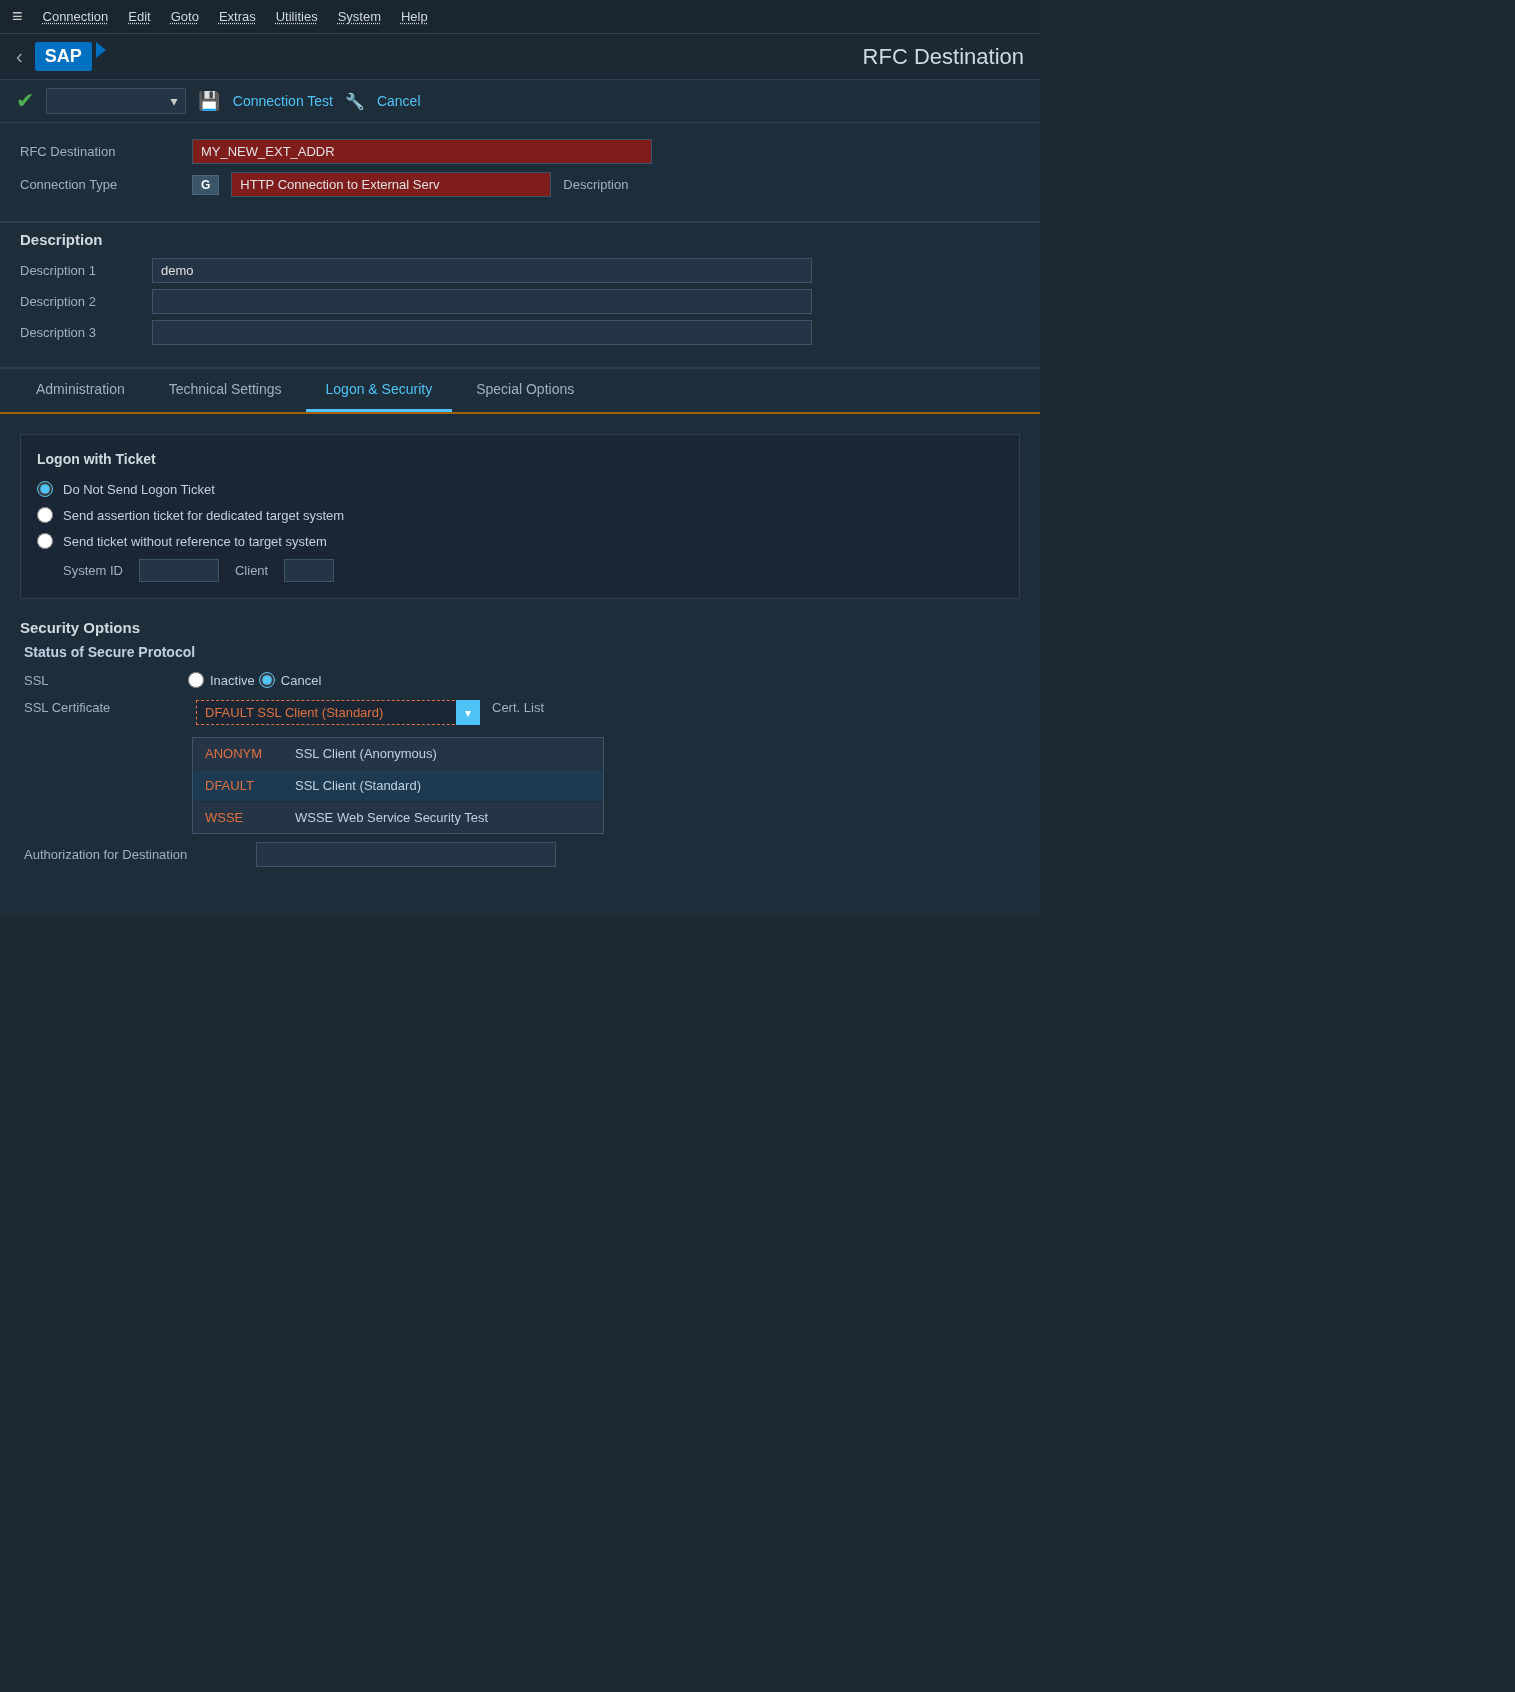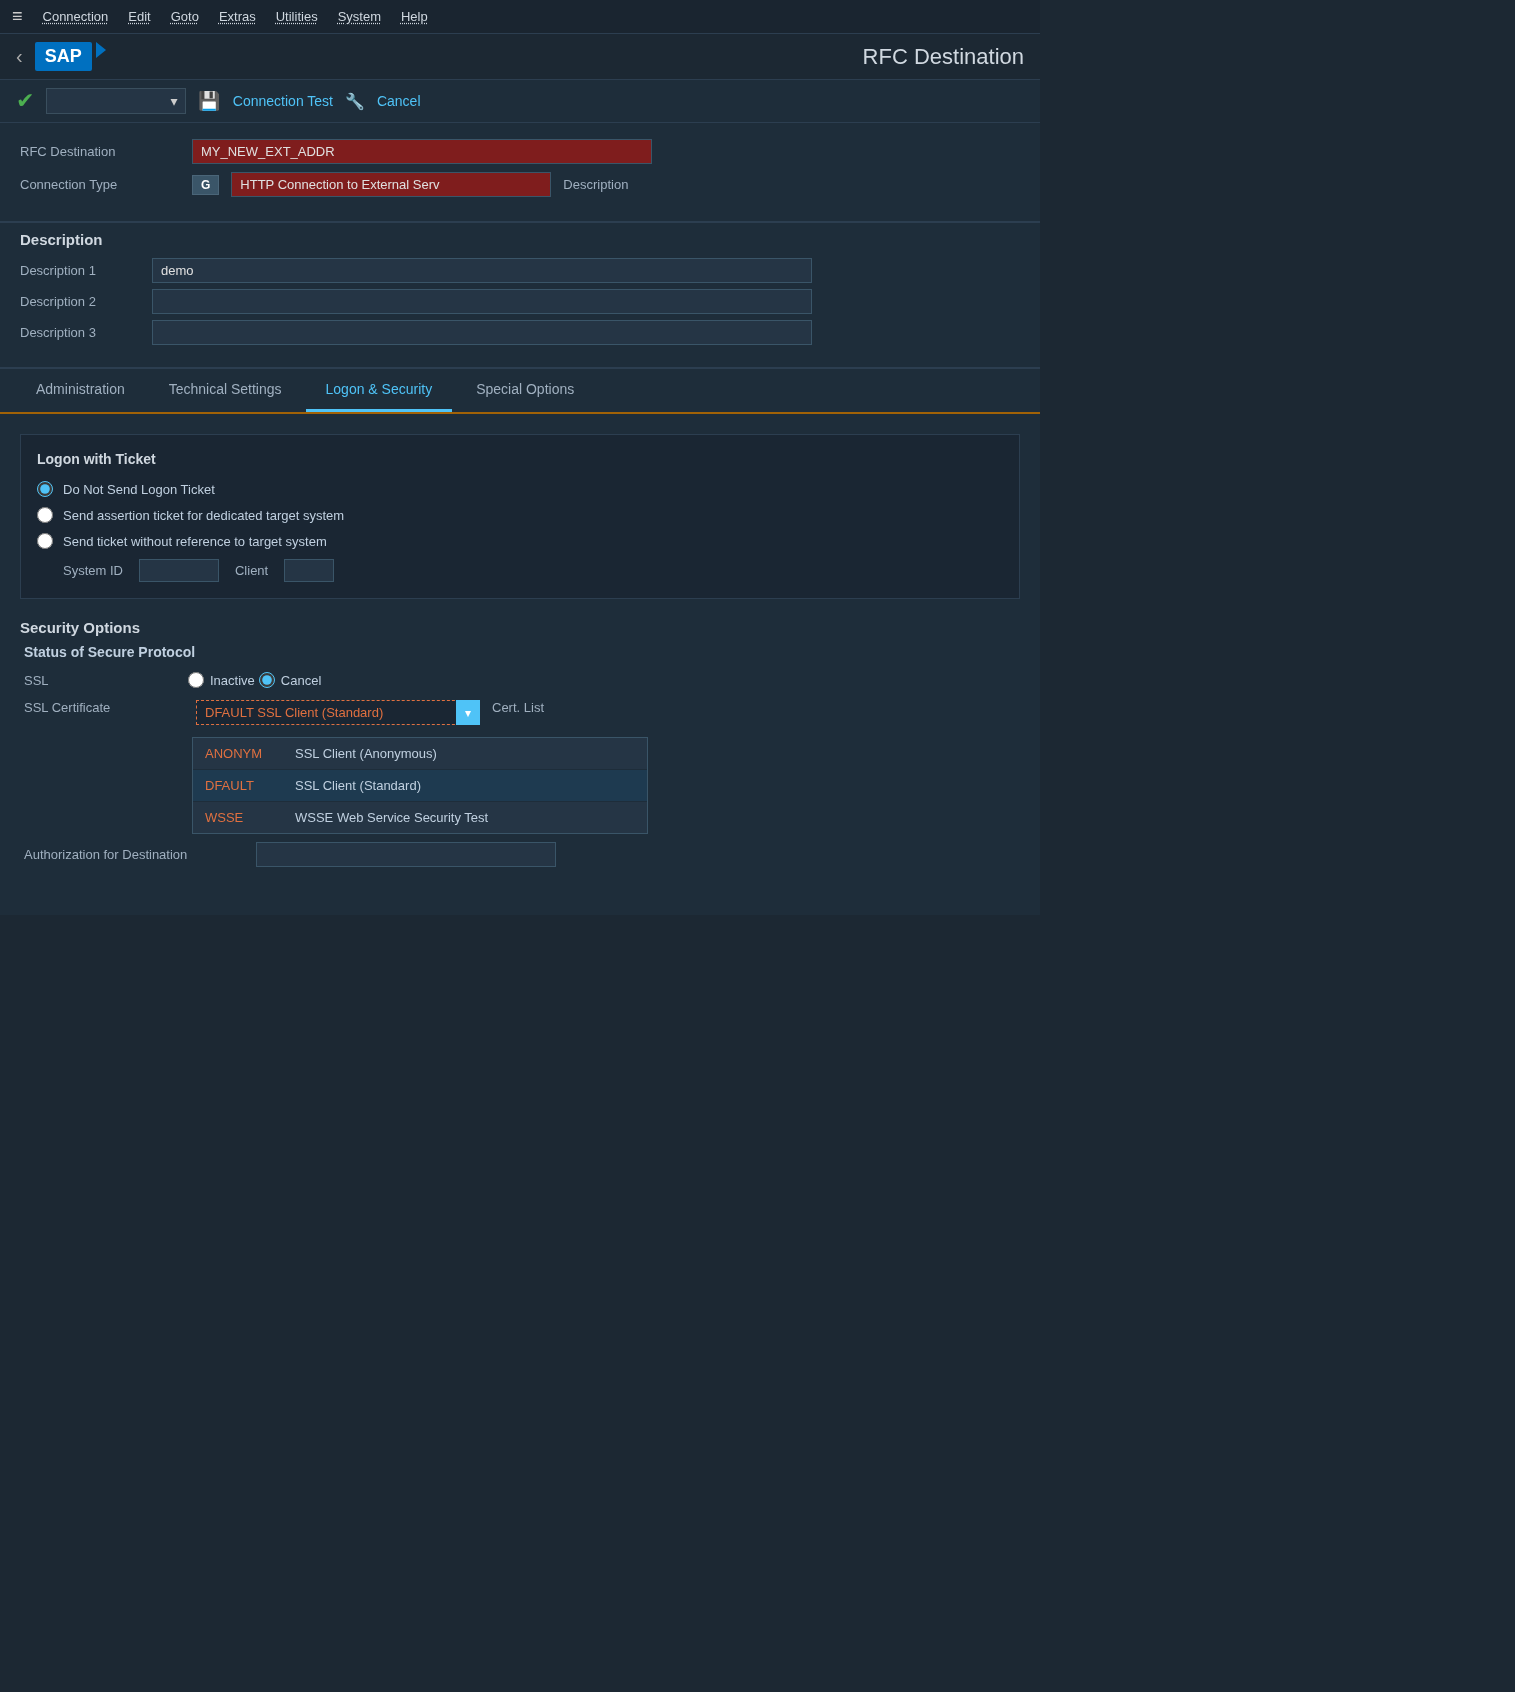--- a/index.html
+++ b/index.html
@@ -354,21 +354,21 @@
       font-size: 13px;
       cursor: pointer;
     }
 
     
     .dropdown-popup {
       background: #253545;
       border: 1px solid #3a5568;
       position: relative;
       margin-left: 172px;
-      width: 456px;
+      width: 412px;
       z-index: 10;
     }
     .dropdown-item {
       display: flex;
       align-items: center;
       padding: 8px 12px;
       gap: 20px;
       cursor: pointer;
       border-bottom: 1px solid #1e2d3a;
     }

